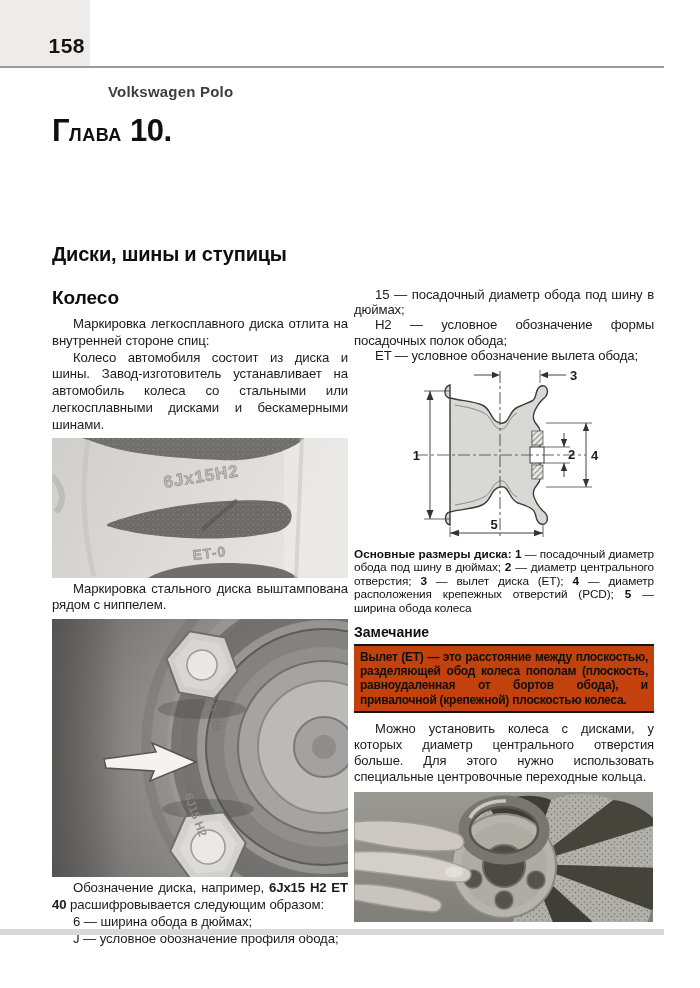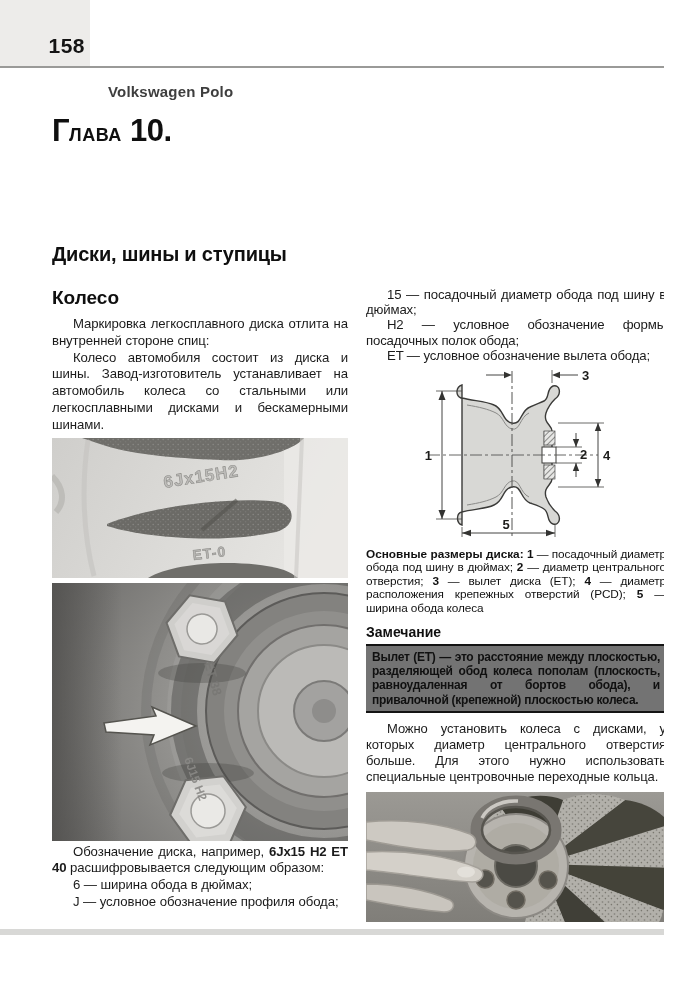--- a/index.html
+++ b/index.html
@@ -14,21 +14,21 @@
 
   
   .chapter{position:absolute;left:52px;top:112px;font-weight:bold;color:#0f0f0f;line-height:1.2;}
   .chapter .big{font-size:31px;letter-spacing:-.5px;}
   .chapter .smallcaps{font-size:18px;letter-spacing:.5px;}
   .chapter-line2{font-size:31px;letter-spacing:-.5px;margin-top:2px;}
   .section-title{position:absolute;left:52px;top:243px;font-size:20px;font-weight:bold;letter-spacing:-.2px;color:#0f0f0f;text-align:right;}
 
   
   .col-left{position:absolute;left:52px;top:287px;width:296px;}
-  .col-right{position:absolute;left:366px;top:287px;width:300px;}
+  .col-right{position:absolute;left:354px;top:287px;width:300px;}
 
   h3{margin:0;padding:0;color:#0f0f0f;}
   .h-koleso{font-size:19px;margin-bottom:7px;}
   .h-note{font-size:14px;margin-top:9px;margin-bottom:4px;}
 
   p{margin:0;}
   .body-text{font-size:13.2px;line-height:16.8px;text-align:justify;text-indent:21px;letter-spacing:-.1px;}
   .rlist-text{font-size:13.2px;line-height:15.2px;text-align:justify;text-indent:21px;letter-spacing:-.15px;}
   .after-note{margin-top:8px;font-size:13px;line-height:16.2px;}
 
@@ -36,21 +36,21 @@
   .fig1{width:296px;height:140px;margin:4px 0 3px;}
   .fig2{width:296px;height:258px;margin:5px 0 3px;}
   .fig-diagram{width:300px;height:178px;margin:2px 0 0;}
   .fig3{width:299px;height:130px;margin-top:6px;}
   svg{display:block;}
   svg text{font-family:"Liberation Sans",sans-serif;}
 
   .fig-caption{font-size:11.8px;line-height:13.4px;text-align:justify;letter-spacing:-.1px;margin-top:5px;color:#111;}
   .fig-caption b{letter-spacing:0;}
 
-  .note-box{background:#737373;border-top:2px solid #141414;border-bottom:2px solid #141414;
+  .note-box{background:#c2410c;border-top:2px solid #141414;border-bottom:2px solid #141414;
     padding:4px 6px;font-weight:bold;font-size:12px;line-height:14.2px;text-align:justify;letter-spacing:-.25px;color:#101010;}
 
   .footer-strip{position:absolute;left:0;top:929px;width:700px;height:6px;background:#d8d8d6;}
 </style>
 </head>
 <body>
 
 <div id="page">
 
   <div class="corner-box"></div>
@@ -92,20 +92,21 @@
         <path d="M150,92 L185,62" stroke="#55544f" stroke-width="4" opacity="0.6"></path>
         <path d="M96,140 C122,124 192,120 232,132 C240,135 246,140 246,140 Z" fill="#6f6e6a"></path>
         <path d="M36,2 C30,42 30,92 42,138" stroke="#c6c5c2" stroke-width="5" fill="none" opacity="0.7"></path>
         <path d="M250,0 L244,140" stroke="#c9c8c5" stroke-width="4" fill="none" opacity="0.6"></path>
         <path d="M0,38 C12,50 13,64 4,74" stroke="#b9b8b4" stroke-width="6" fill="none" opacity="0.8"></path>
         <text transform="rotate(-9 150 44)" x="150" y="44" text-anchor="middle" font-size="17" font-weight="bold" fill="#bdbcb9" stroke="#8f8e8b" stroke-width="0.6" letter-spacing="1">6Jx15H2</text>
         <text transform="rotate(-7 158 120)" x="158" y="120" text-anchor="middle" font-size="14" font-weight="bold" fill="#b5b4b1" stroke="#8a8986" stroke-width="0.5" letter-spacing="1">ET-0</text>
       </svg>
     </figure>
 
+    <p class="body-text">Маркировка стального диска выштампована рядом с ниппелем.</p>
 
     <figure class="fig2">
       <svg width="296" height="258" viewBox="0 0 296 258">
         <defs>
           <radialGradient id="f2bg" cx="0.9" cy="0.5" r="1.05">
             <stop offset="0" stop-color="#b7b6b3"></stop>
               <stop offset="0.55" stop-color="#8e8d8a"></stop>
               <stop offset="1" stop-color="#686765"></stop>
           </radialGradient>
           <linearGradient id="f2vig" x1="0" y1="0" x2="1" y2="0">

